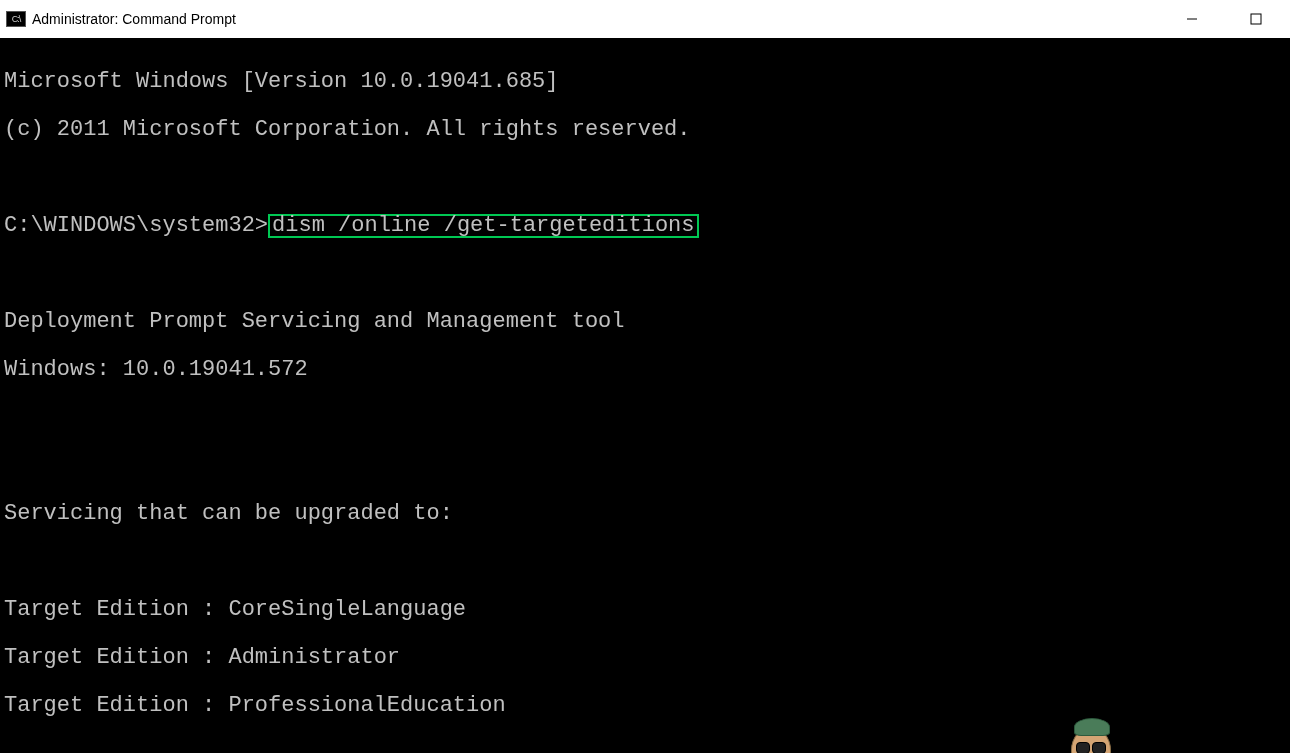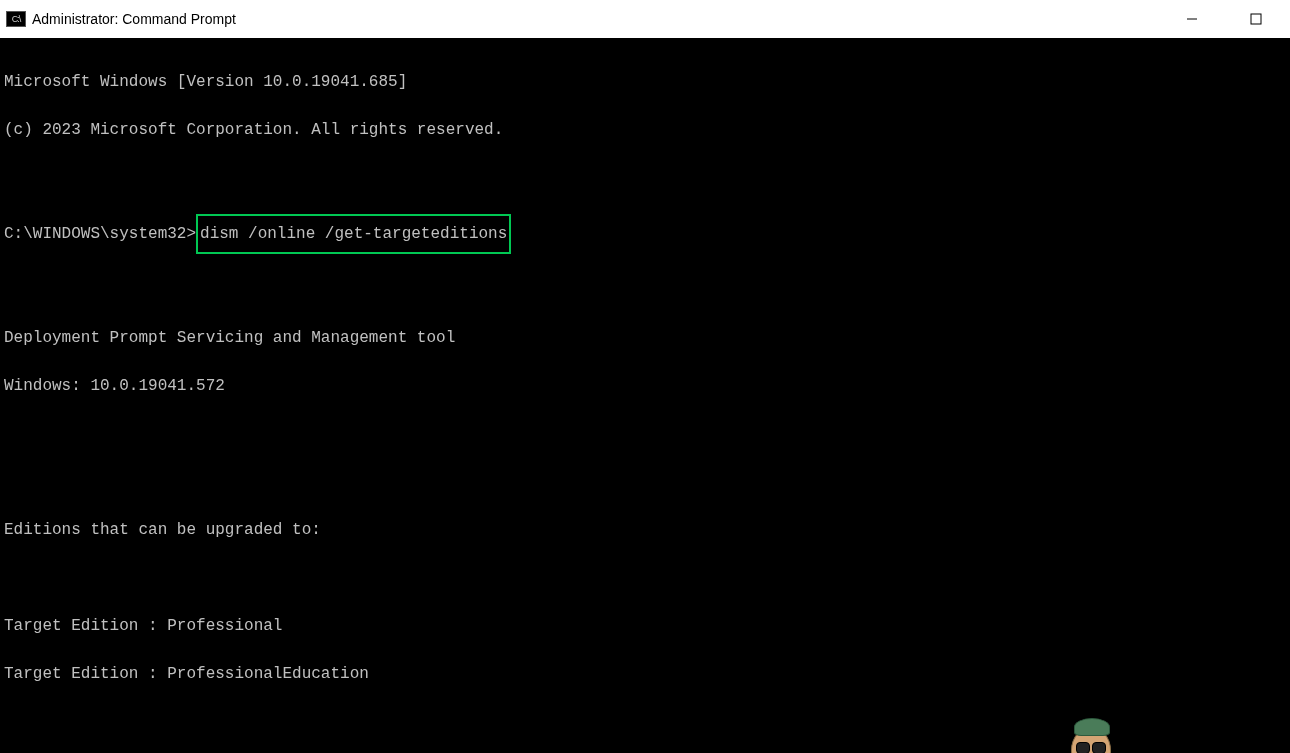--- a/index.html
+++ b/index.html
@@ -62,30 +62,30 @@
       color: #000;
     }
     .ctrl-btn svg {
       width: 12px;
       height: 12px;
     }
     .terminal {
       padding: 8px 4px;
       background: #000;
       color: #c0c0c0;
-      font-size: 16px;
+      font-size: 22px;
       line-height: 24px;
       white-space: pre;
       font-family: 'Consolas', 'Courier New', monospace;
       height: calc(100% - 38px);
       position: relative;
     }
     .highlighted-cmd {
       border: 2px solid #00c853;
-      padding: 8px 2px;
+      padding: 0 2px;
       display: inline-block;
       line-height: 20px;
     }
     .mascot {
       position: absolute;
       bottom: 20px;
       right: 175px;
       width: 44px;
       height: 54px;
     }
@@ -142,31 +142,32 @@
     <div class="ctrl-btn">
       <svg viewBox="0 0 12 12">
           <rect x="1" y="1" width="10" height="10" fill="none" stroke="#000" stroke-width="1"></rect>
         </svg>
     </div>
   </div>
 </div>
 
 <div class="terminal">
 <span class="line">Microsoft Windows [Version 10.0.19041.685]</span>
-<span class="line">(c) 2023 Microsoft Corporation. All rights reserved.</span>
+<span class="line">(c) 2011 Microsoft Corporation. All rights reserved.</span>
 <span class="line"> </span>
 <span class="line"><span>C:\WINDOWS\system32&gt;</span><span class="highlighted-cmd">dism /online /get-targeteditions</span></span>
 <span class="line"> </span>
 <span class="line">Deployment Prompt Servicing and Management tool</span>
 <span class="line">Windows: 10.0.19041.572</span>
 <span class="line"> </span>
 <span class="line"> </span>
-<span class="line">Editions that can be upgraded to:</span>
+<span class="line">Servicing that can be upgraded to:</span>
 <span class="line"> </span>
-<span class="line">Target Edition : Professional</span>
+<span class="line">Target Edition : CoreSingleLanguage</span>
+<span class="line">Target Edition : Administrator</span>
 <span class="line">Target Edition : ProfessionalEducation</span>
 
 
 
 
 
 
 
 
 

